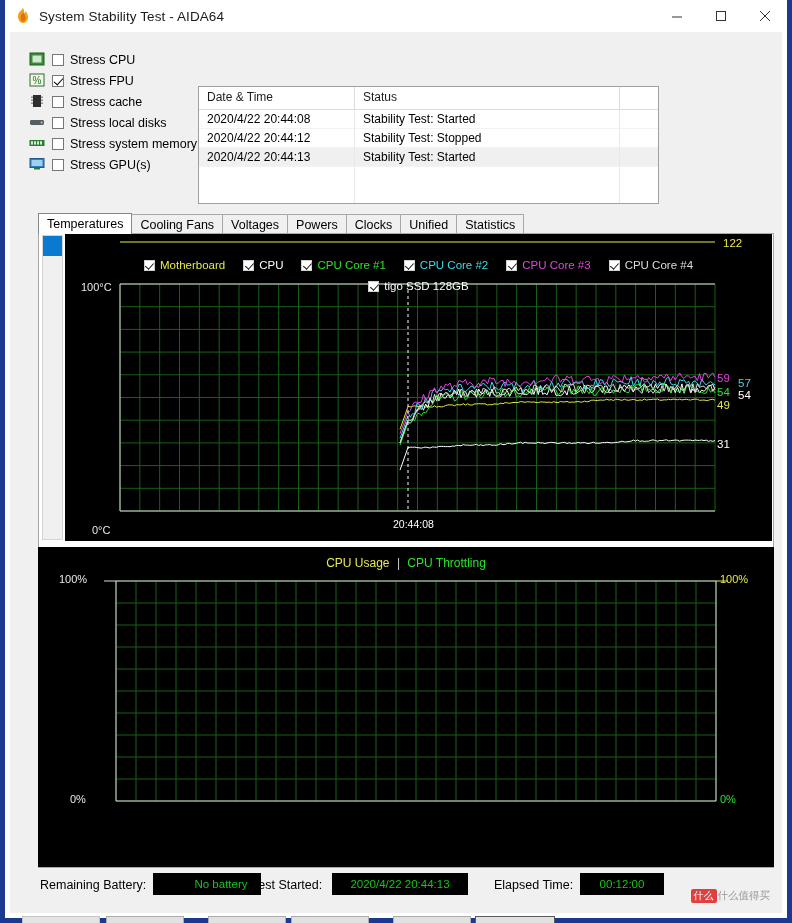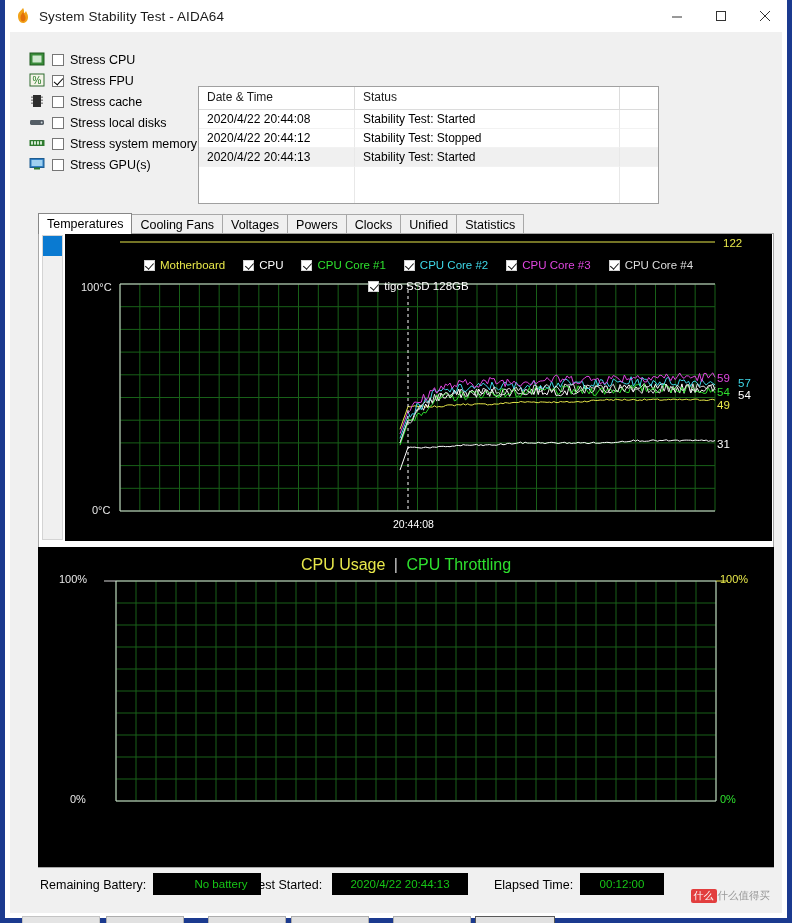--- a/index.html
+++ b/index.html
@@ -142,21 +142,21 @@
   }
   .legtext{font-size:11.5px;white-space:nowrap;}
   .legendbar2{
     position:absolute;left:0;top:31px;width:100%;
     display:flex;justify-content:center;align-items:center;
   }
   .axlabel{position:absolute;color:#e8e8e8;font-size:11px;white-space:nowrap;}
   .axlabel.sm{font-size:10.5px;}
   .valabel{position:absolute;font-size:11.5px;white-space:nowrap;font-family:"Liberation Sans",sans-serif;}
   .usagetitle{
-    position:absolute;left:0;top:9px;width:100%;text-align:center;font-size:16px;
+    position:absolute;left:0;top:9px;width:100%;text-align:center;font-size:12px;
   }
   
   #statusbar{
     position:absolute;left:0;top:841px;width:782px;height:28px;
   }
   .stlabel{position:absolute;font-size:12.5px;color:#000;top:5px;white-space:nowrap;}
   .stfield{
     position:absolute;top:0px;height:22px;background:#000;
     display:flex;align-items:center;justify-content:center;
     font-size:11.5px;color:#16c516;font-family:"Liberation Sans",sans-serif;
@@ -454,21 +454,21 @@
       </div>
 
       <div class="legendbar2">
         <span class="legitem">
           <span class="legbox"></span>
           <span class="legtext" style="color:#ffffff">tigo SSD 128GB</span>
         </span>
       </div>
 
       <span class="axlabel" style="left:16px;top:47px;">100°C</span>
-      <span class="axlabel" style="left:27px;top:270px;">0°C</span>
+      <span class="axlabel" style="left:27px;top:290px;">0°C</span>
       <span class="valabel" style="left:658px;top:3px;color:#e8e84a;">122</span>
 
       <span class="valabel" style="left:652px;top:138px;color:#e046e0;">59</span>
       <span class="valabel" style="left:673px;top:143px;color:#3fd8e8;">57</span>
       <span class="valabel" style="left:652px;top:152px;color:#2ee02e;">54</span>
       <span class="valabel" style="left:673px;top:155px;color:#ffffff;">54</span>
       <span class="valabel" style="left:652px;top:165px;color:#e8e84a;">49</span>
       <span class="valabel" style="left:652px;top:204px;color:#ffffff;">31</span>
 
       <span class="axlabel sm" style="left:328px;top:284px;color:#ffffff;">20:44:08</span>

